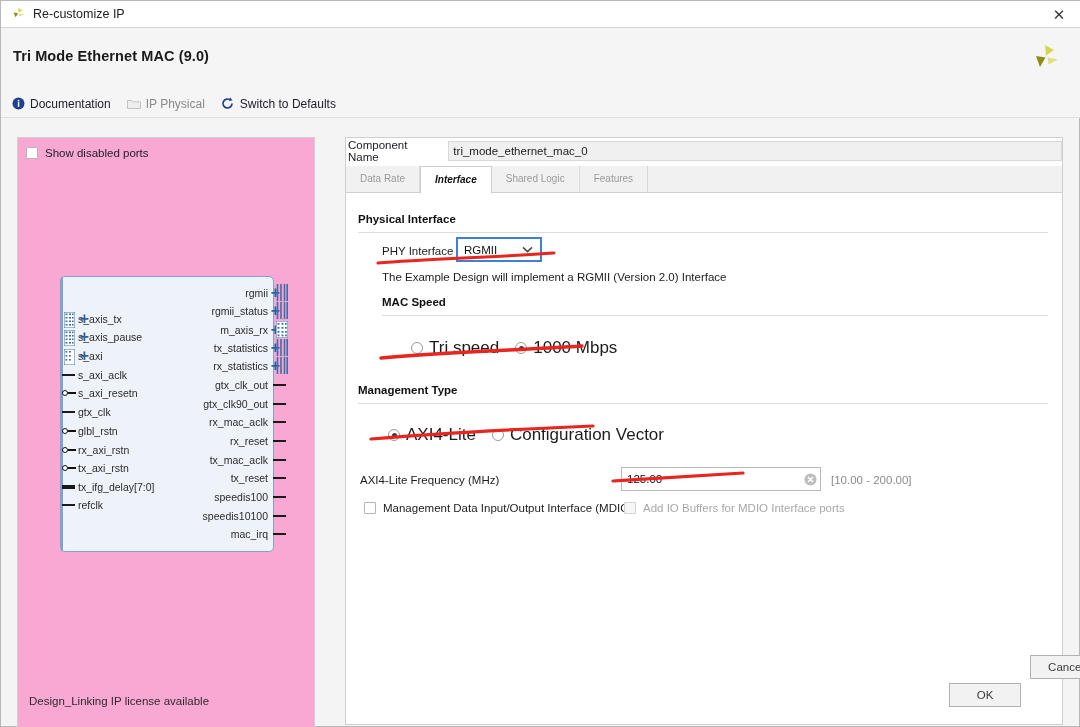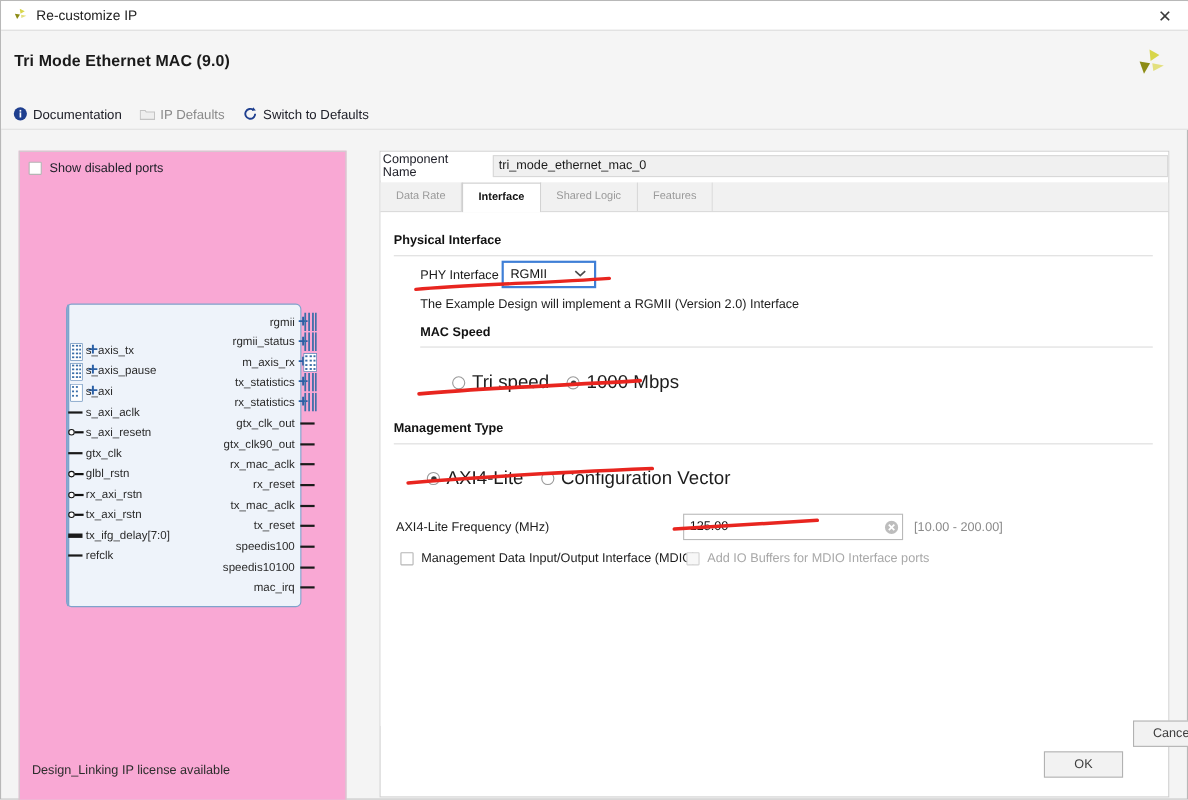--- a/index.html
+++ b/index.html
@@ -178,20 +178,21 @@
   }
   .tab.active {
     background: #ffffff;
     color: #111111;
     font-weight: bold;
     border-right: 1px solid #cfcfcf;
     border-left: 1px solid #cfcfcf;
     border-top: 1px solid #cfcfcf;
     height: 27px; line-height: 26px;
     margin-bottom: -1px;
+    font-style: italic;
   }
   .tabfill { flex: 1; height: 26px; background: #f1f1f1; }
 
   .tabbody {
     position: absolute; left: 0; top: 55px;
     width: 716px; height: 467px;
     background: #ffffff;
   }
 
   .sect-title {
@@ -311,21 +312,21 @@
         </svg>
       </span>
       <span>Documentation</span>
     </div>
     <div class="tool-link disabled">
       <span class="ti">
         <svg width="14" height="12" viewBox="0 0 14 12">
           <path d="M0.5 2.5 L5 2.5 L6 3.8 L13.5 3.8 L13.5 10.5 L0.5 10.5 Z" fill="#eeeeee" stroke="#c3c3c3" stroke-width="1"></path>
         </svg>
       </span>
-      <span>IP Defaults</span>
+      <span>IP Physical</span>
     </div>
     <div class="tool-link">
       <span class="ti">
         <svg width="13" height="13" viewBox="0 0 13 13">
           <path d="M11 6.5 a4.5 4.5 0 1 1 -1.6 -3.45" fill="none" stroke="#1f3f8f" stroke-width="1.7"></path>
           <polygon points="9.2,0.6 11.6,3.4 8.1,3.7" fill="#1f3f8f"></polygon>
         </svg>
       </span>
       <span>Switch to Defaults</span>
     </div>

